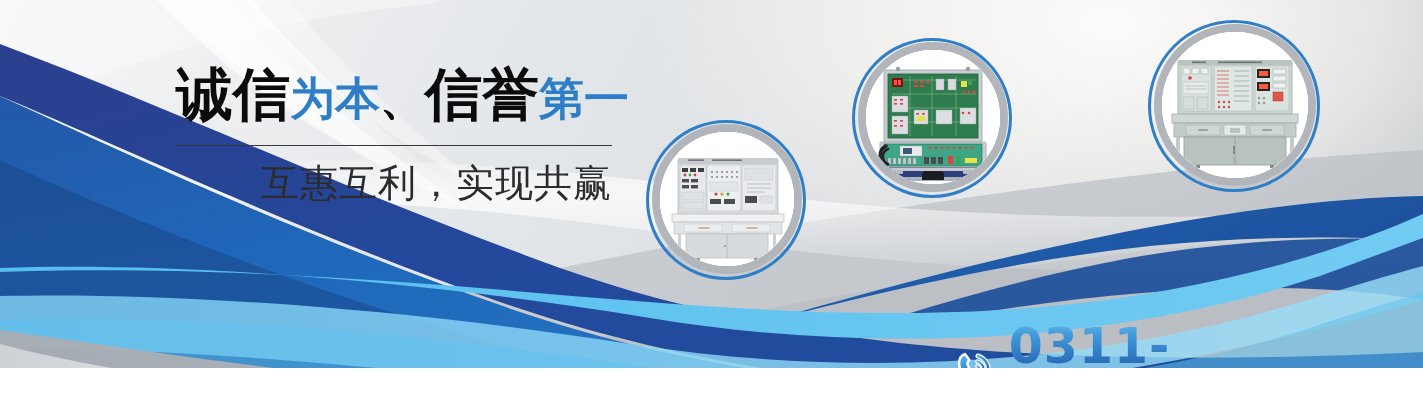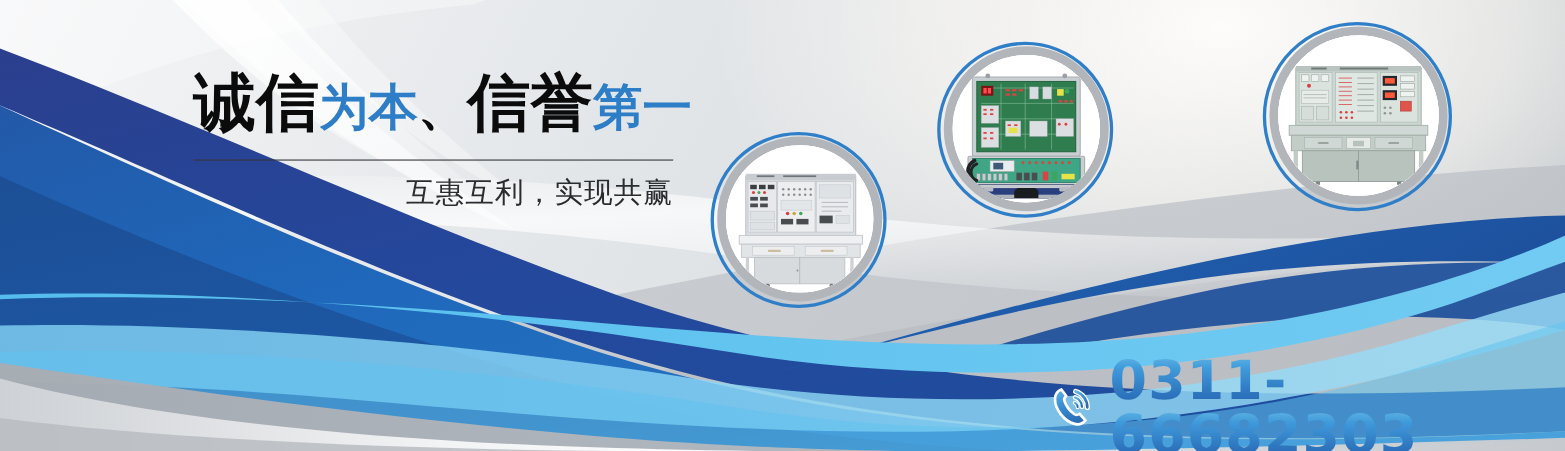--- a/index.html
+++ b/index.html
@@ -1,20 +1,20 @@
 <!DOCTYPE html>
 <html><head>
 <meta charset="utf-8">
 <style>
   html,body{margin:0;padding:0;background:#fff;}
   body{font-family:"DejaVu Sans","Liberation Sans",sans-serif;}
 
   #banner{
     position:relative;
-    width:1423px;height:410px;
+    width:1423px;height:368px;
     overflow:hidden;
     background:
       radial-gradient(ellipse 700px 420px at 78% 6%, #fdfcfa 0%, rgba(253,250,245,0.55) 38%, rgba(250,248,244,0) 66%),
       linear-gradient(118deg, #f5f6f7 0%, #eceef0 18%, #e3e6e9 38%, #dfe2e5 52%, #d6dadd 68%, #c9ced2 84%, #bfc4c9 100%);
   }
   #bg-svg{position:absolute;inset:0;width:1423px;height:410px;display:block;}
 
   
   .circle{position:absolute;border-radius:50%;}
   .c-blue{border-style:solid;border-radius:50%;}
@@ -31,21 +31,21 @@
   #headline .big{font-size:57px;}
   #headline .blue{color:#2d7ec6;font-size:45px;}
   #headline .sep{color:#0b0b0b;font-size:45px;}
   #hr-line{
     position:absolute;left:176px;top:145px;width:436px;height:0;
     border-top:1.6px solid #35373a;
   }
   #subtitle{
     position:absolute;left:176px;top:158px;width:436px;
     text-align:right;white-space:nowrap;
-    font-size:26px;font-weight:500;color:#2a2c2f;letter-spacing:1px;
+    font-size:38px;font-weight:500;color:#2a2c2f;letter-spacing:1px;
   }
 
   
   #phone-block{
     position:absolute;left:950px;top:322px;
     display:flex;align-items:center;gap:10px;
   }
   #phone-icon{width:52px;height:52px;display:block;}
   #phone-number{
     font-size:49px;font-weight:700;letter-spacing:1px;line-height:1;

